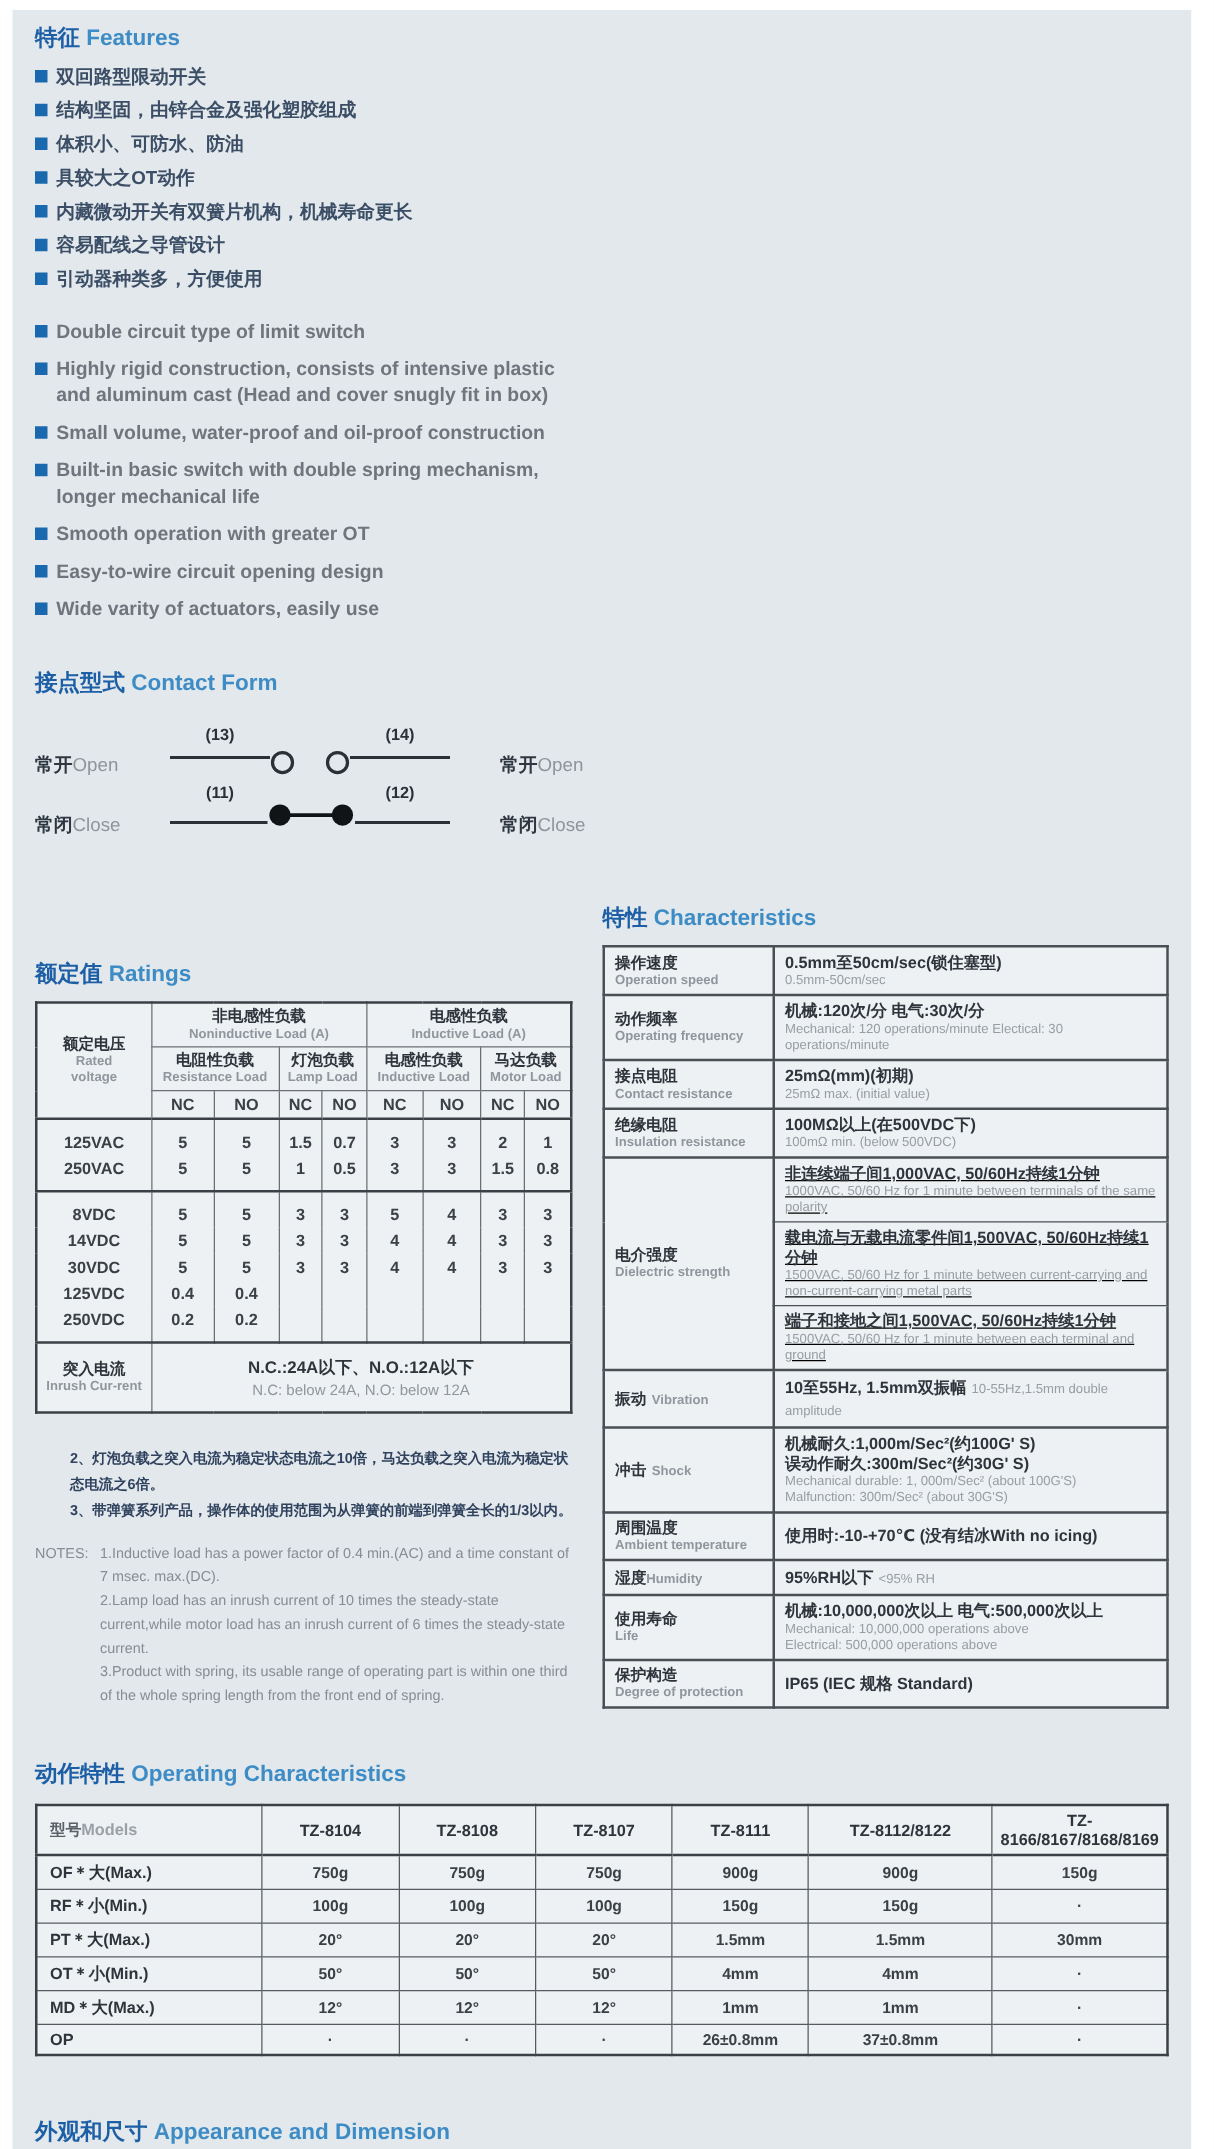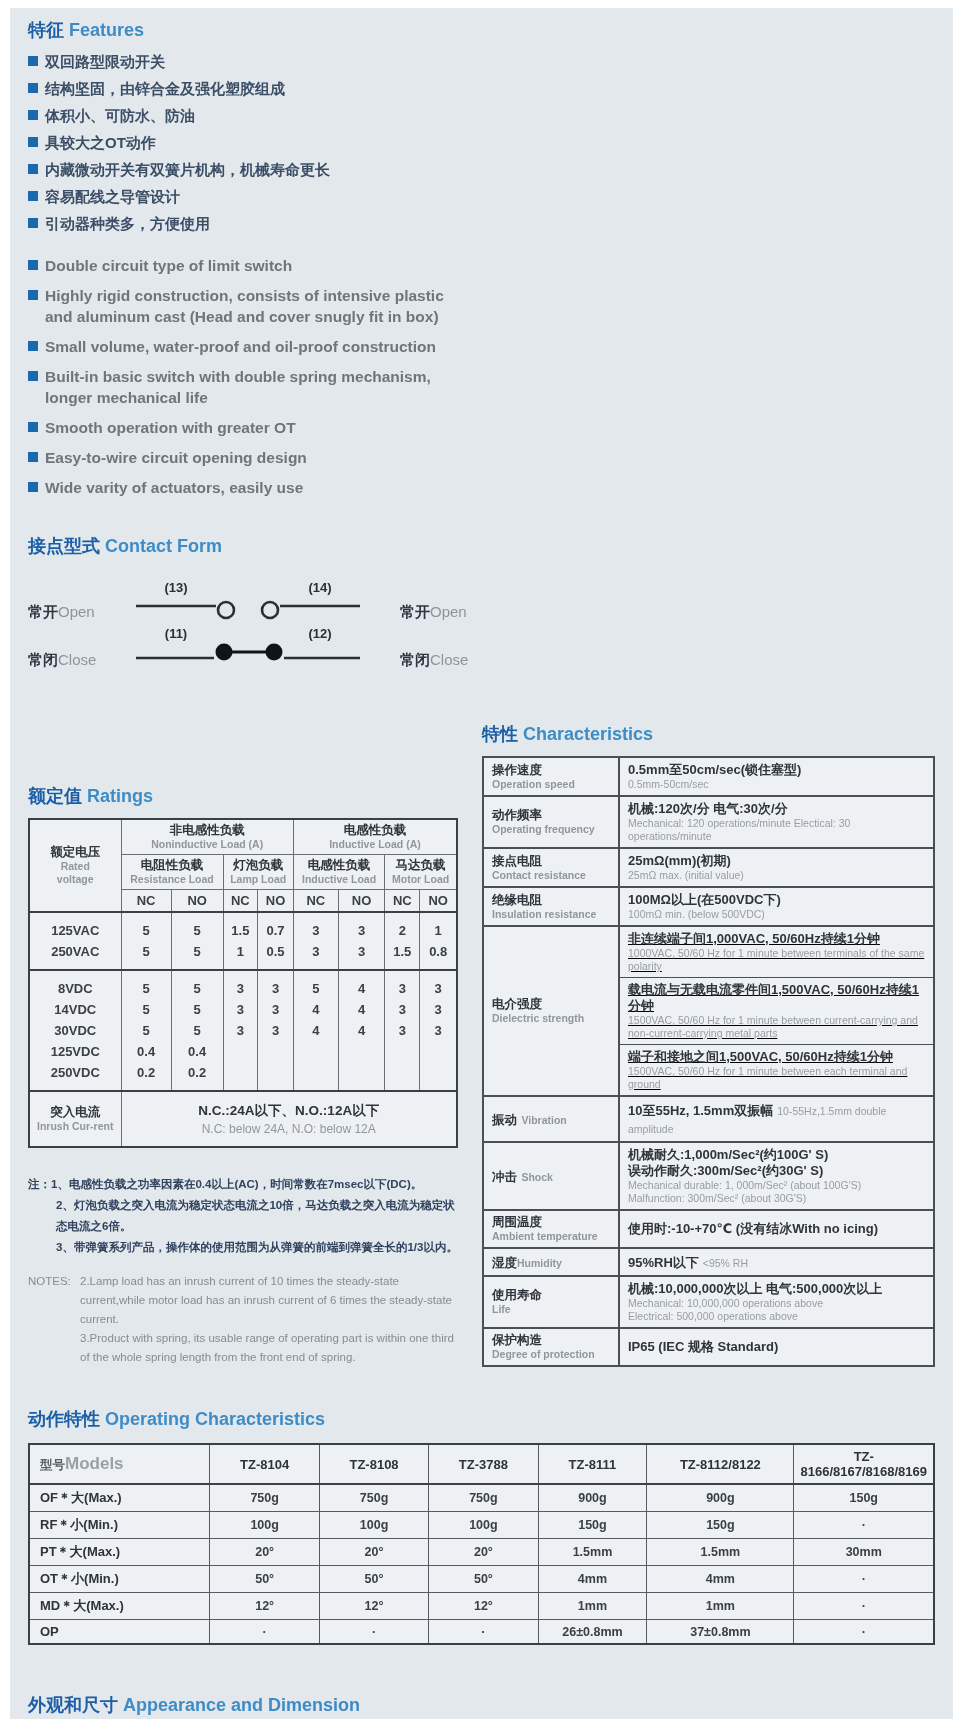--- a/index.html
+++ b/index.html
@@ -65,21 +65,21 @@
   .op-table{width:100%;border:2px solid #3b4046;background:#eef1f3;margin-top:12px;}
   .op-table th,.op-table td{border:1px solid #565b61;padding:4px 6px;text-align:center;}
   .op-table thead th{border-bottom:2px solid #3b4046;}
   .op-table .rowlbl{text-align:left;padding-left:10px;color:#2e343b;font-weight:bold;font-size:13px;}
   .op-table td{color:#3a4046;font-weight:bold;font-size:12.5px;}
   .op-table col.c0{width:185px;}
   .op-table col.c1,.op-table col.c2,.op-table col.c3{width:112px;}
   .op-table col.c4{width:110px;}
   .op-table col.c5{width:150px;}
   .op-models .tzh{display:inline;color:#5a6068;}
-  .op-models .ten{display:inline;font-size:17px;color:#9aa0a6;}
+  .op-models .ten{display:inline;font-size:13px;color:#9aa0a6;}
   .op-head{color:#2e343b;font-weight:bold;font-size:13px;}
   .appearance{margin-top:48px;}
   svg text{font-family:"Liberation Sans","DejaVu Sans",sans-serif;}
 </style>
 </head>
 <body>
 
 <div class="panel">
 
   <section>
@@ -288,27 +288,27 @@
             <td colspan="8" class="inrush-val">
               <div class="l1">N.C.:24A以下、N.O.:12A以下</div>
               <div class="l2">N.C: below 24A, N.O: below 12A</div>
             </td>
           </tr>
         </tbody>
       </table>
 
       <div class="notes">
         <div class="notes-zh">
-          <div>注：1、电感性负载之功率因素在0.4以上(AC)，时间常数在7msec以下(DC)。</div>
           <div class="indent">2、灯泡负载之突入电流为稳定状态电流之10倍，马达负载之突入电流为稳定状态电流之6倍。</div>
           <div class="indent">3、带弹簧系列产品，操作体的使用范围为从弹簧的前端到弹簧全长的1/3以内。</div>
         </div>
         <div class="notes-en">
           <div class="lbl">NOTES:</div>
           <div class="items">
+            <div>1.Inductive load has a power factor of 0.4 min.(AC) and a time constant of 7 msec. max.(DC).</div>
             <div>2.Lamp load has an inrush current of 10 times the steady-state current,while motor load has an inrush current of 6 times the steady-state current.</div>
             <div>3.Product with spring, its usable range of operating part is within one third of the whole spring length from the front end of spring.</div>
           </div>
         </div>
       </div>
     </div>
 
     <div class="right-col">
       <h2 class="h2">
         <span class="zh">特性</span>
@@ -441,21 +441,21 @@
           <col class="c2">
           <col class="c3">
           <col class="c4">
           <col class="c5">
         </colgroup>
       <thead>
         <tr>
           <th class="op-models" style="text-align:left;padding-left:10px;"><span class="tzh">型号</span><span class="ten">Models</span></th>
           <th class="op-head">TZ-8104</th>
           <th class="op-head">TZ-8108</th>
-          <th class="op-head">TZ-3788</th>
+          <th class="op-head">TZ-8107</th>
           <th class="op-head">TZ-8111</th>
           <th class="op-head">TZ-8112/8122</th>
           <th class="op-head">TZ-8166/8167/8168/8169</th>
         </tr>
       </thead>
       <tbody>
         <tr>
           <td class="rowlbl">OF＊大(Max.)</td>
           <td>750g</td>
           <td>750g</td>

